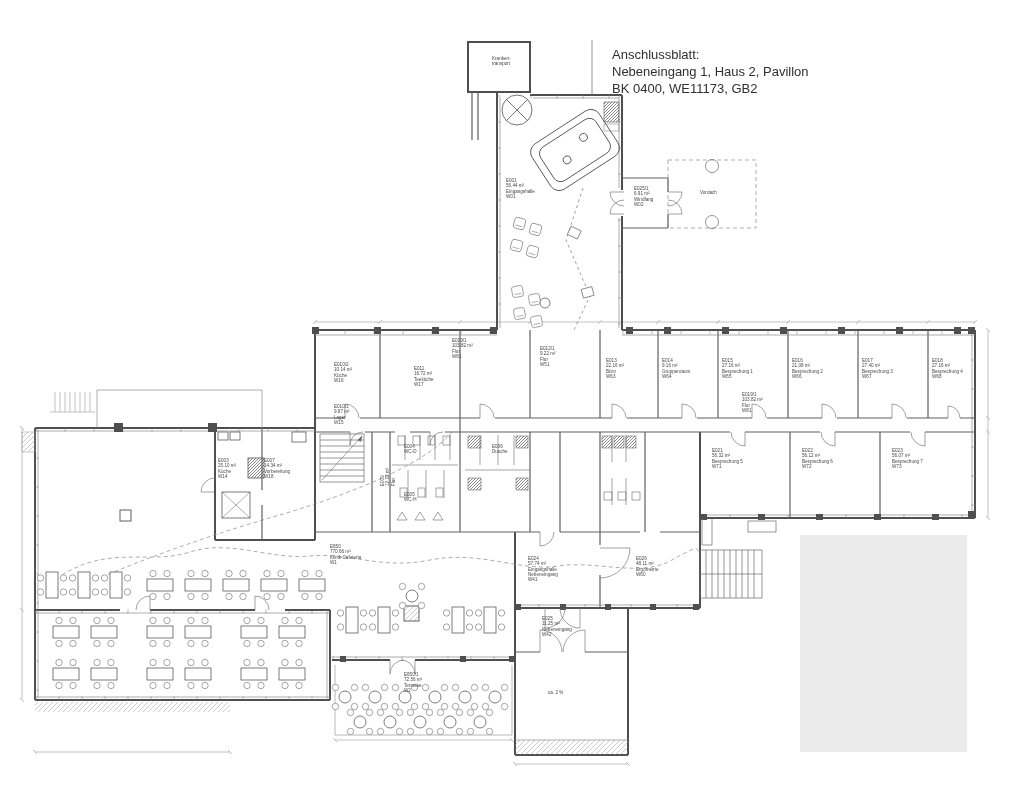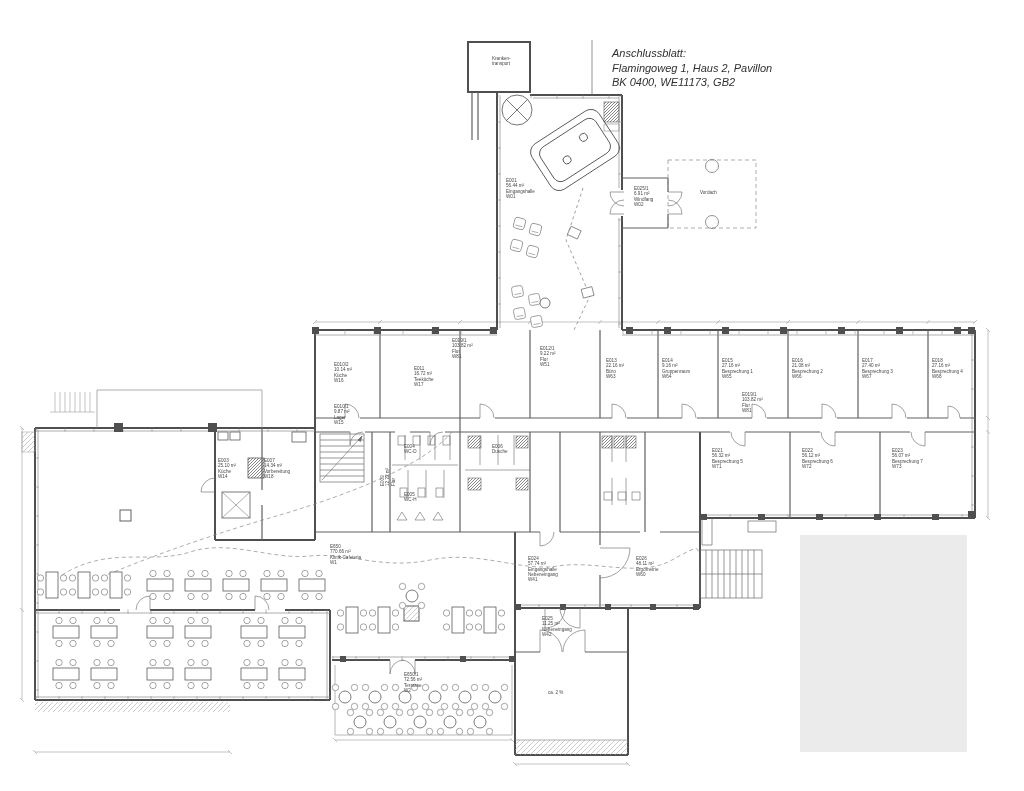--- a/index.html
+++ b/index.html
@@ -2,21 +2,21 @@
 <html><head>
 <meta charset="utf-8">
 <style>
   html,body{margin:0;padding:0;background:#fff;}
   .canvas{position:relative;width:1024px;height:791px;background:#fff;overflow:hidden;
           font-family:"Liberation Sans",sans-serif;}
   svg{position:absolute;left:0;top:0;}
   #labels-layer{position:absolute;left:0;top:0;width:1024px;height:791px;pointer-events:none;}
   .room-label{position:absolute;font-size:4.6px;line-height:1.15;color:#474747;white-space:pre;
               transform-origin:0 0;letter-spacing:0;}
-  .title-block{position:absolute;left:612px;top:46px;color:#303030;font-size:11px;line-height:1.32;font-style:italic;}
+  .title-block{position:absolute;left:612px;top:46px;color:#303030;font-size:13px;line-height:1.32;}
 </style>
 </head>
 <body>
 
 <div class="canvas">
 
 <svg id="plan-svg" width="1024" height="791" viewBox="0 0 1024 791">
   <defs>
     <pattern id="hatchD" width="3" height="3" patternUnits="userSpaceOnUse">
       <path d="M0,3 l3,-3" stroke="#555" stroke-width="0.7"></path>
@@ -725,17 +725,17 @@
 WC-D</div>
       <div class="room-label" style="left: 404px; top: 492px;">E005
 WC-H</div>
       <div class="room-label" style="left: 492px; top: 444px;">E006
 Dusche</div>
       <div class="room-label" style="left: 548px; top: 690px;">ca. 2 %</div>
     </div>
 
 <div class="title-block">
   <div>Anschlussblatt:</div>
-  <div>Flamingoweg 1, Haus 2, Pavillon</div>
+  <div>Nebeneingang 1, Haus 2, Pavillon</div>
   <div>BK 0400,  WE11173,  GB2</div>
 </div>
 
 </div>
 
 </body></html>

